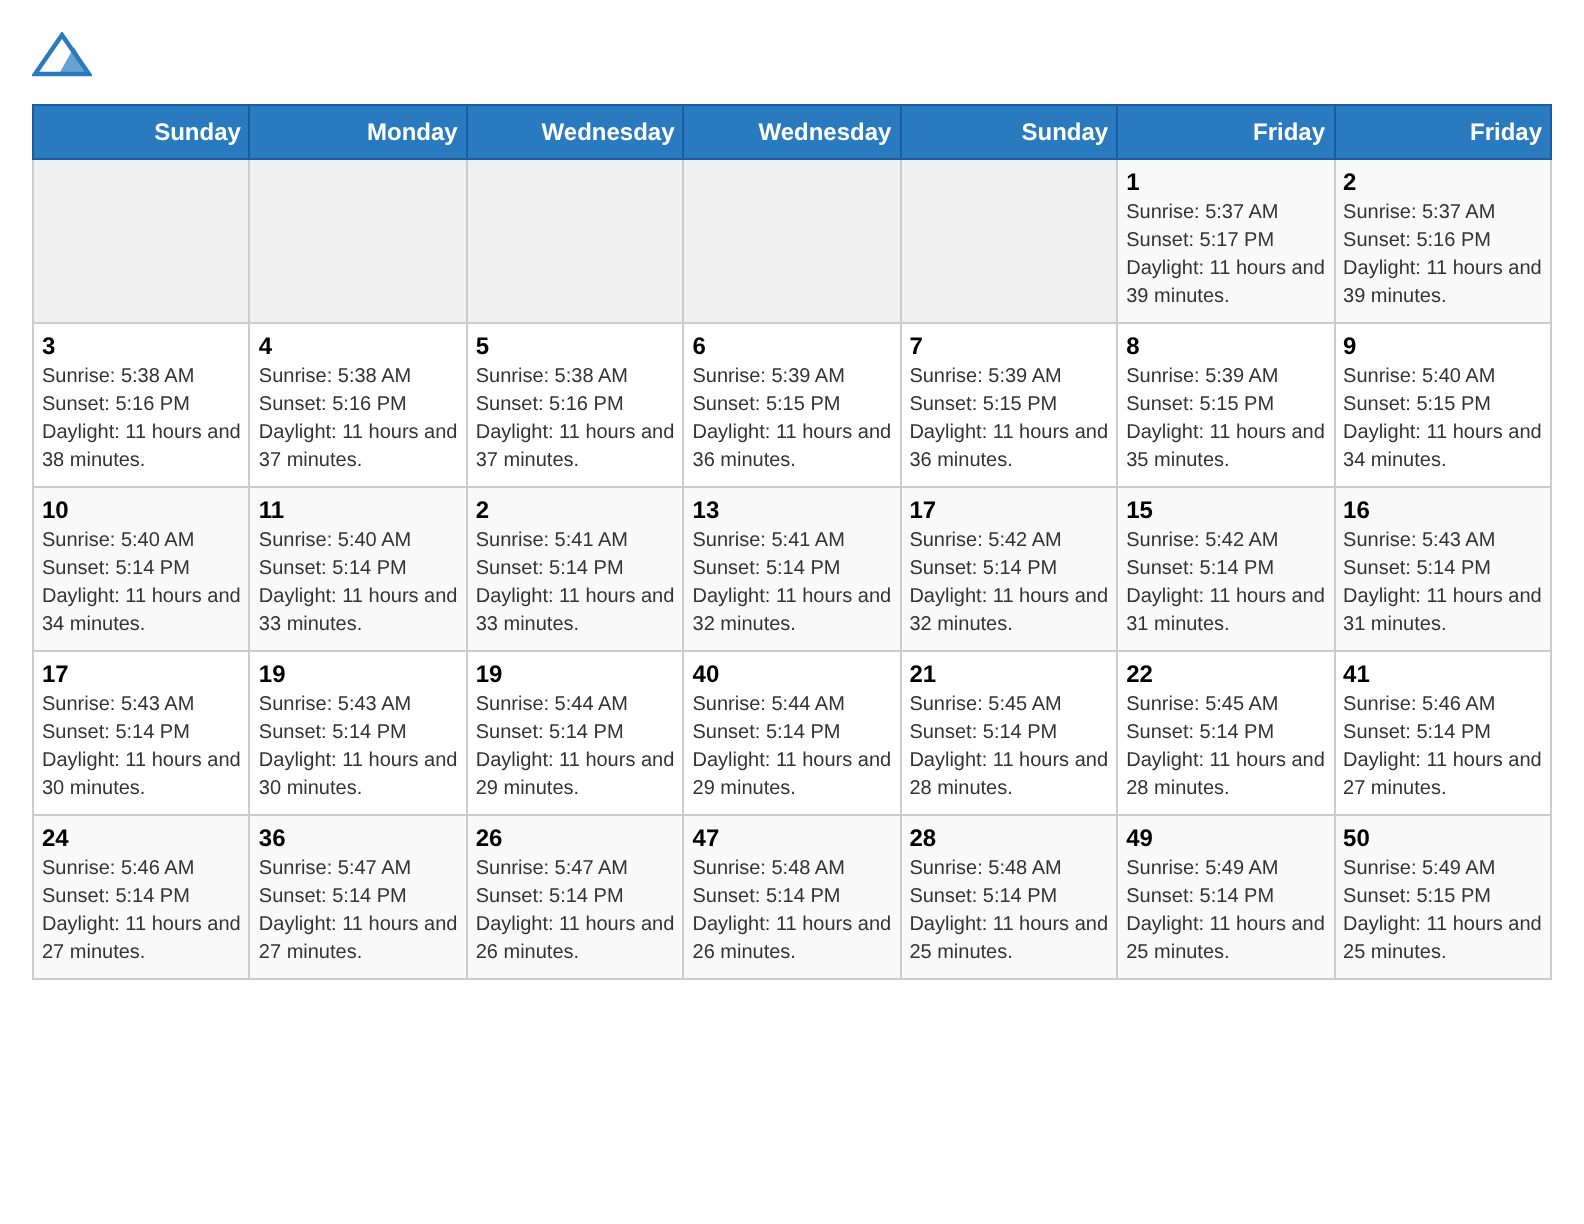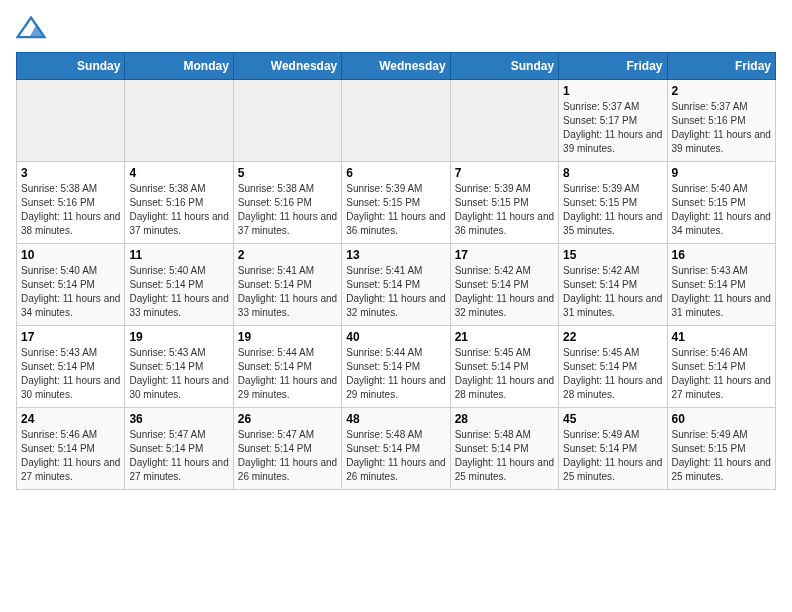--- a/index.html
+++ b/index.html
@@ -288,38 +288,38 @@
 Sunset: 5:14 PM
 Daylight: 11 hours and 27 minutes.</div>
         </td>
         <td>
           <div class="day-num">26</div>
           <div class="day-info" style="white-space: pre-line;">Sunrise: 5:47 AM
 Sunset: 5:14 PM
 Daylight: 11 hours and 26 minutes.</div>
         </td>
         <td>
-          <div class="day-num">48</div>
+          <div class="day-num">47</div>
           <div class="day-info" style="white-space: pre-line;">Sunrise: 5:48 AM
 Sunset: 5:14 PM
 Daylight: 11 hours and 26 minutes.</div>
         </td>
         <td>
           <div class="day-num">28</div>
           <div class="day-info" style="white-space: pre-line;">Sunrise: 5:48 AM
 Sunset: 5:14 PM
 Daylight: 11 hours and 25 minutes.</div>
         </td>
         <td>
-          <div class="day-num">45</div>
+          <div class="day-num">49</div>
           <div class="day-info" style="white-space: pre-line;">Sunrise: 5:49 AM
 Sunset: 5:14 PM
 Daylight: 11 hours and 25 minutes.</div>
         </td>
         <td>
-          <div class="day-num">60</div>
+          <div class="day-num">50</div>
           <div class="day-info" style="white-space: pre-line;">Sunrise: 5:49 AM
 Sunset: 5:15 PM
 Daylight: 11 hours and 25 minutes.</div>
         </td>
       </tr>
     </tbody>
 </table>
 
 </body></html>

